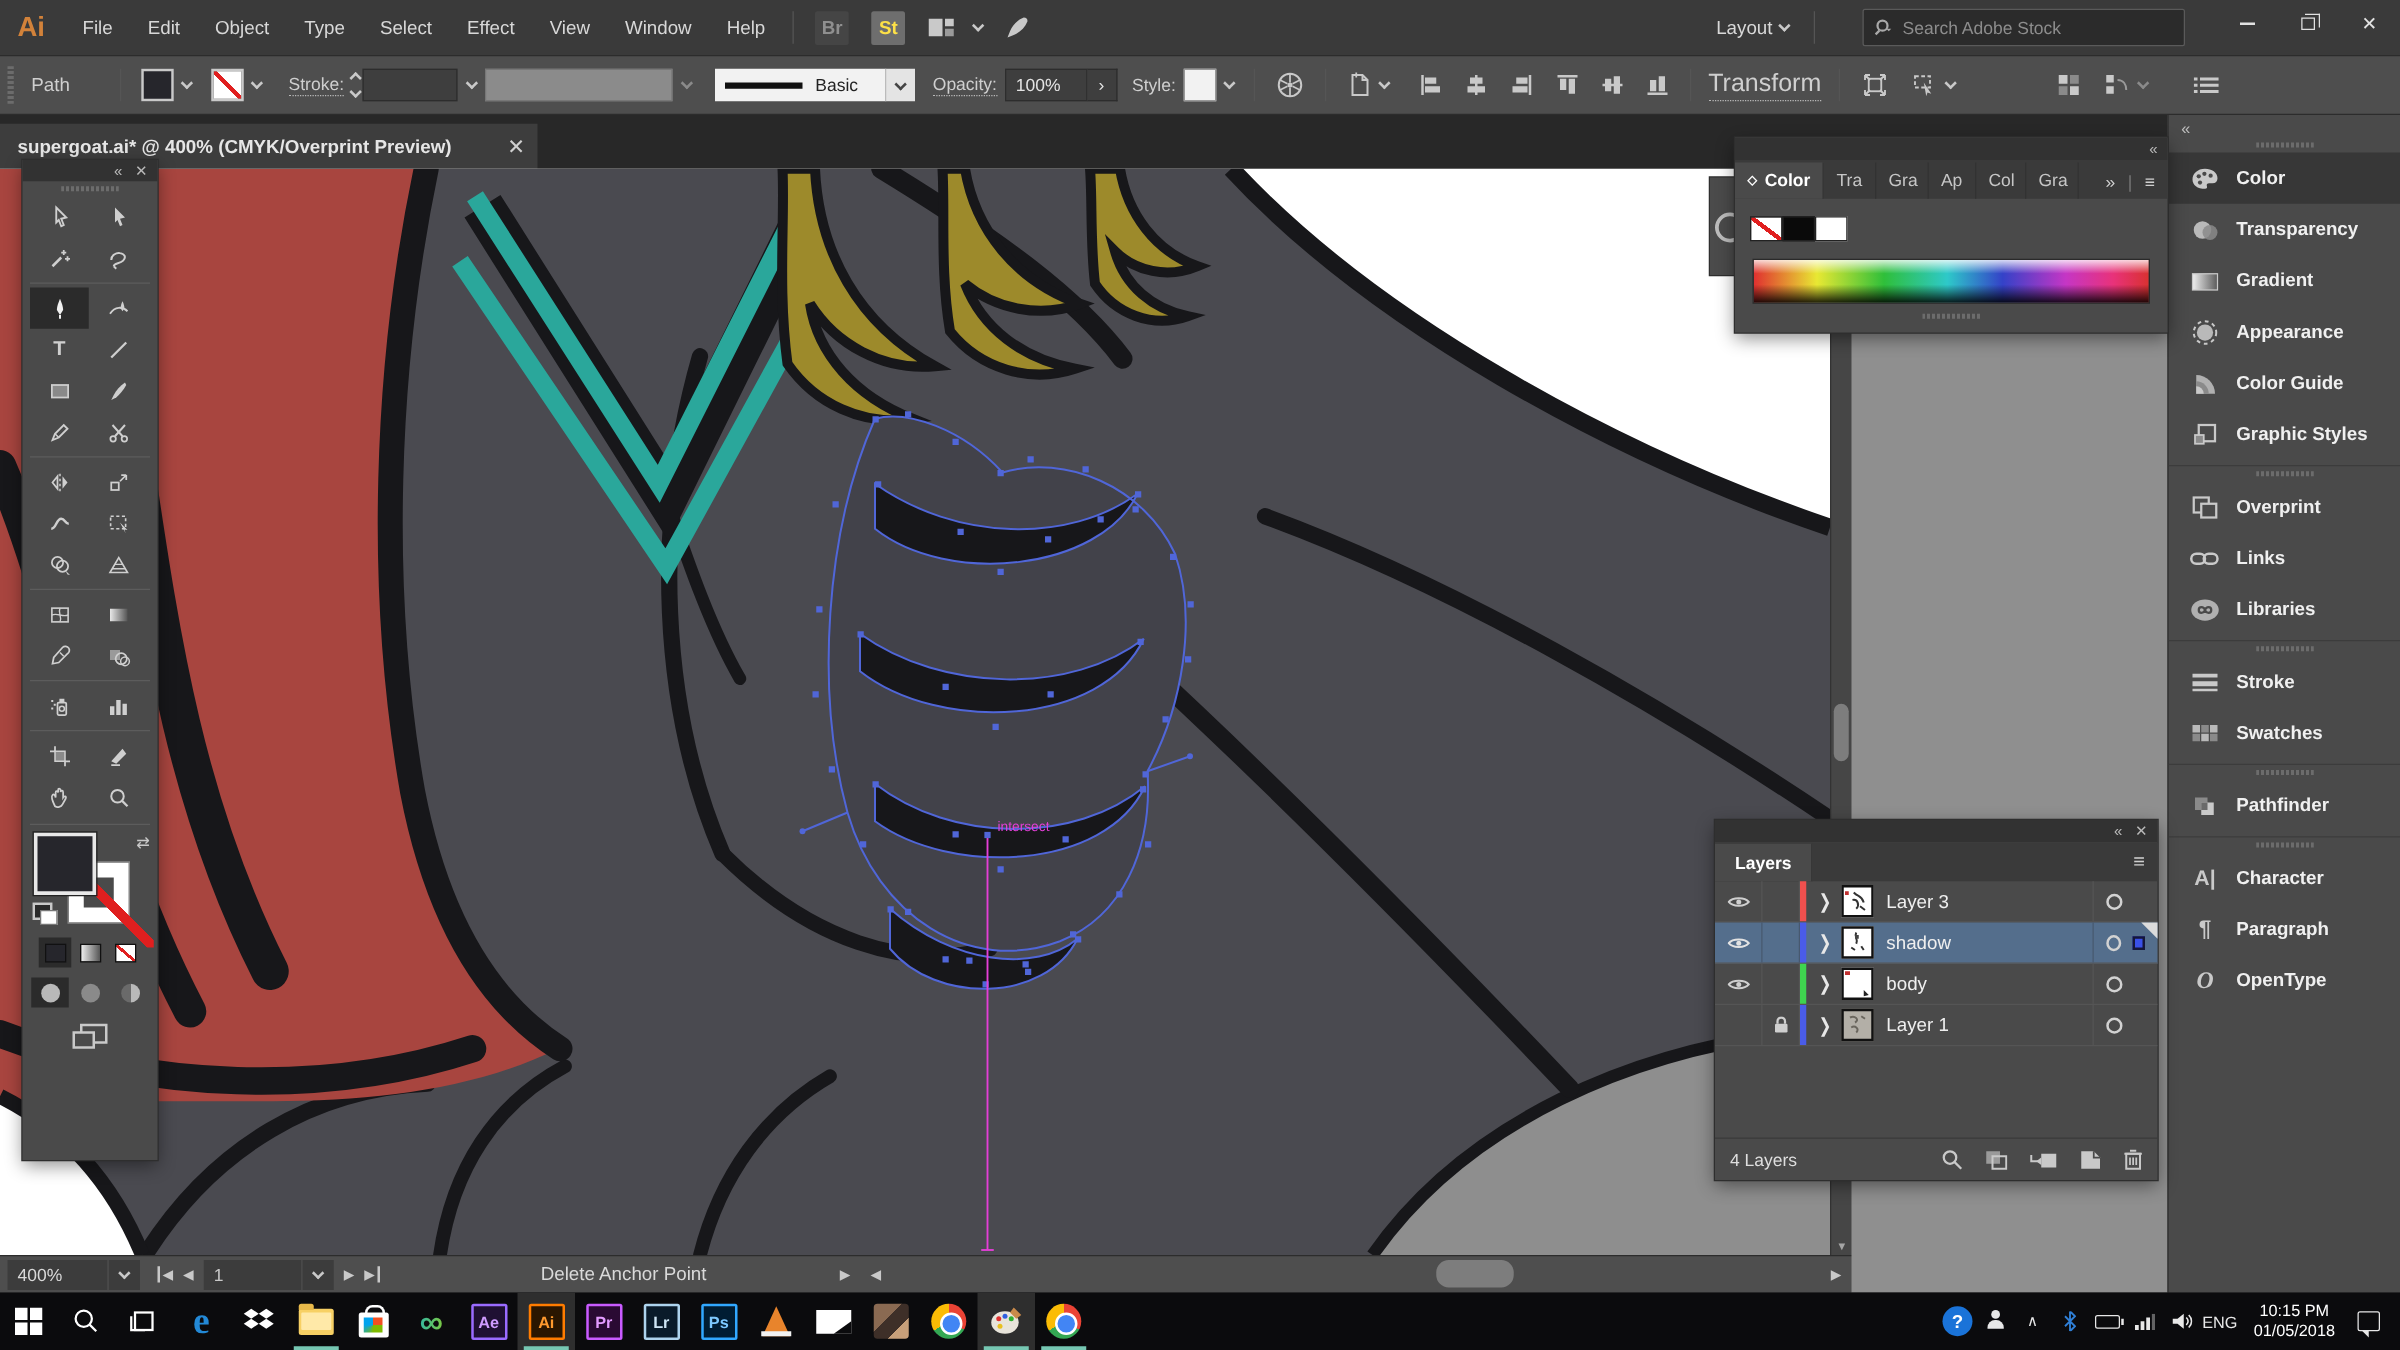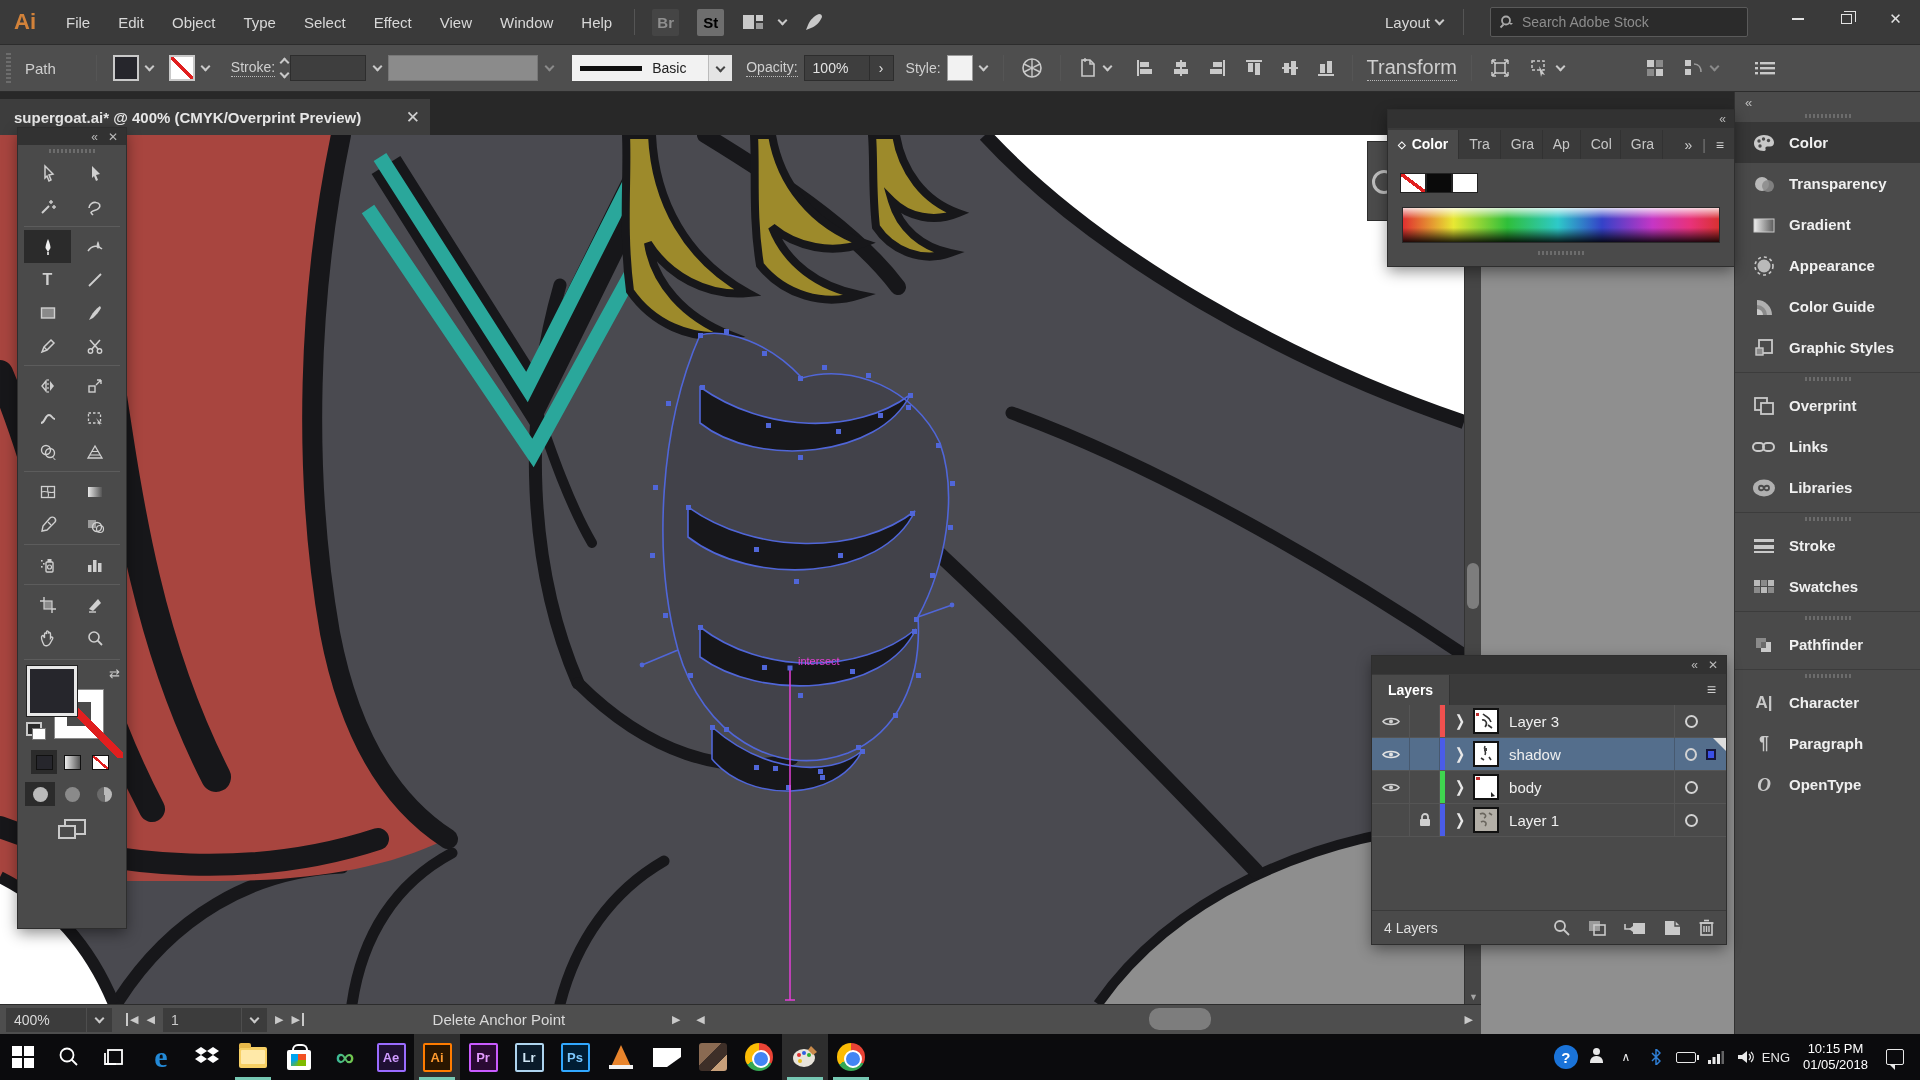--- a/index.html
+++ b/index.html
@@ -9,23 +9,23 @@
   #app { position:relative; width:1920px; height:1080px; background:#3a3a3a; }
 
   
   #menubar { left:0; top:0; width:1920px; height:44px; background:#3a3a3a; display:flex; align-items:center; color:#d8d8d8; }
   .ai-logo { font-weight:bold; font-size:22px; color:#d2823a; padding:0 16px 0 14px; }
   .menu-item { font-size:15px; padding:0 14px; cursor:default; }
   .vsep { width:1px; height:26px; background:#555; margin:0 8px; }
   .sq-btn { width:27px; height:27px; border-radius:2px; display:flex; align-items:center; justify-content:center;
     font-size:15px; font-weight:bold; margin:0 9px; }
   .br { background:#454545; color:#8f8f8f; }
-  .st { background:#6e6e6e; color:#000000; }
+  .st { background:#6e6e6e; color:#fde047; }
   .chev { display:inline-block; width:7px; height:7px; border-right:2px solid #c9c9c9; border-bottom:2px solid #c9c9c9; transform:rotate(45deg); margin:-4px 2px 0 6px; }
-  .layout-cluster { position:absolute; right:448px; top:0; height:44px; display:flex; align-items:center; }
+  .layout-cluster { position:absolute; right:460px; top:0; height:44px; display:flex; align-items:center; }
   .searchbox { position:absolute; right:172px; top:7px; width:258px; height:30px; background:#2b2b2b; border:1px solid #5a5a5a; border-radius:2px; display:flex; align-items:center; color:#8d8d8d; font-size:14px; padding:0 8px; }
   .winbtns { position:absolute; right:0; top:0; height:38px; display:flex; }
   .winbtn { width:49px; height:38px; display:flex; align-items:center; justify-content:center; color:#e2e2e2; font-size:15px; }
   .restore-glyph { width:11px; height:10px; border:1.5px solid #e2e2e2; position:relative; }
   .restore-glyph::before { content:""; position:absolute; left:2px; top:-4px; width:11px; height:10px; border:1.5px solid #e2e2e2; border-left:none; border-bottom:none; }
   .min-glyph { width:12px; height:2px; background:#e2e2e2; }
 
   
   #controlbar { left:0; top:44px; width:1920px; height:48px; background:#4e4e4e; border-top:1px solid #2c2c2c; border-bottom:1px solid #2c2c2c; display:flex; align-items:center; color:#d6d6d6; font-size:14px; }
   .grip-v { width:5px; height:30px; margin:0 8px 0 6px; background:repeating-linear-gradient(180deg,#6c6c6c 0 2px,transparent 2px 4px); }

